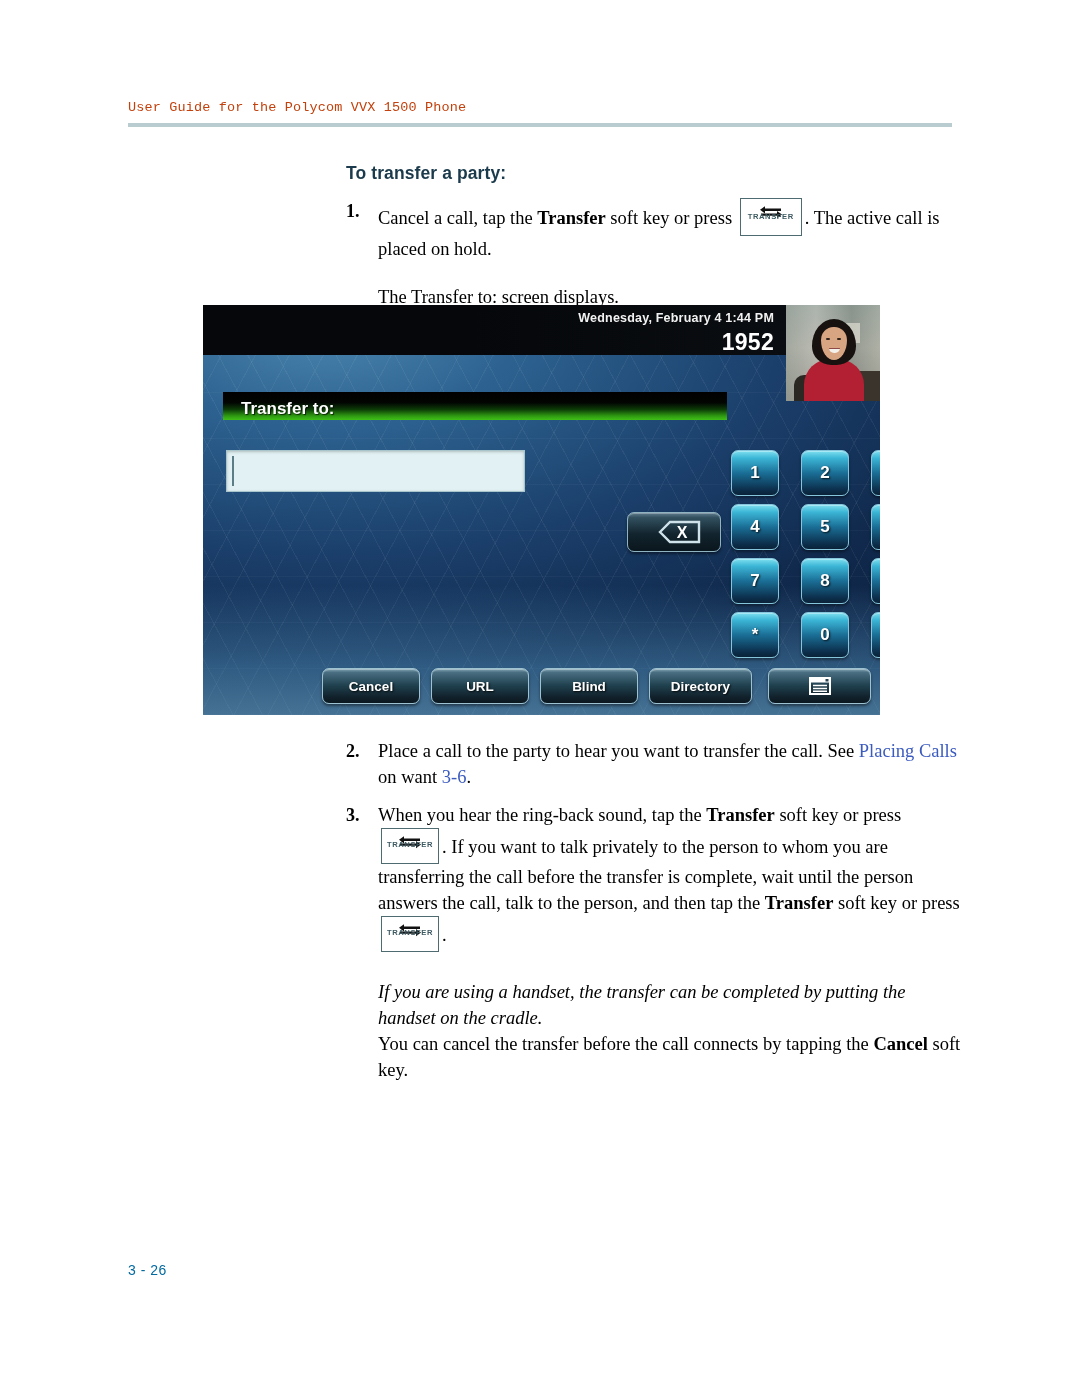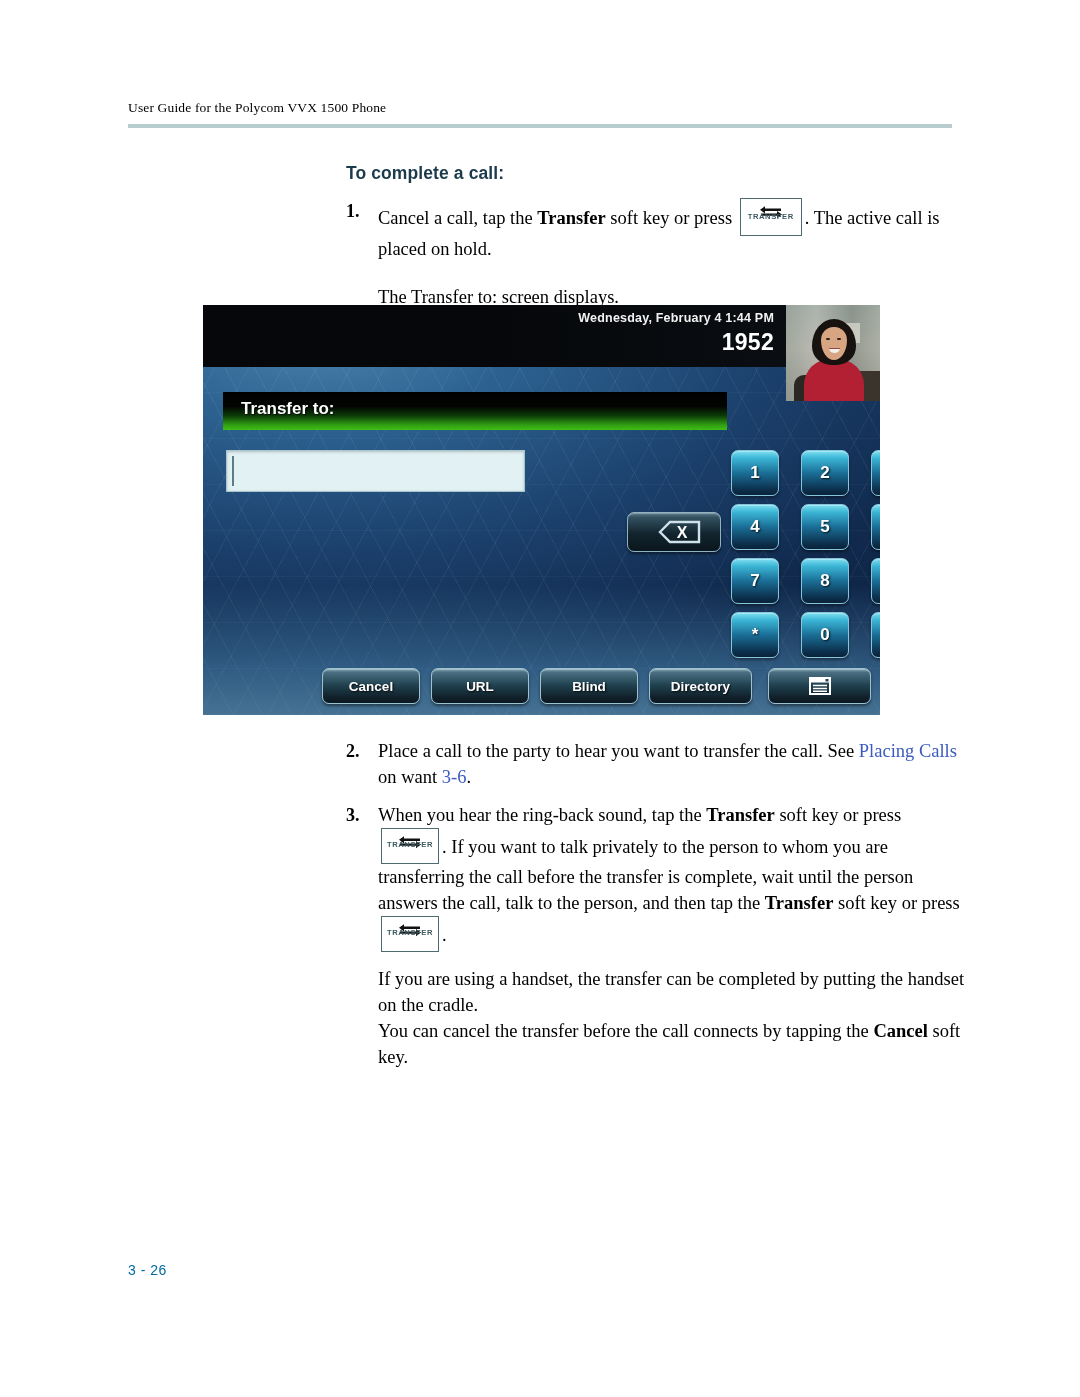--- a/index.html
+++ b/index.html
@@ -17,24 +17,24 @@
   }
 
   
   .page-header {
     position: absolute;
     left: 128px;
     top: 100px;
     width: 824px;
   }
   .page-header .hdr-text {
-    font-family: Liberation Serif, serif;
+    font-family: Liberation Mono, monospace;
     font-size: 13.5px;
     letter-spacing: 0.15px;
-    color: #000000;
+    color: #c2410c;
     white-space: nowrap;
   }
   .page-header .hdr-rule {
     margin-top: 8px;
     height: 4px;
     background: #b9cdd1;
   }
 
   
   .content {
@@ -136,21 +136,21 @@
   .phone-shot .glowbottom {
     position: absolute; left: 0; right: 0; bottom: 0; height: 130px;
     background: linear-gradient(to bottom, rgba(90,160,205,0) 0%, rgba(95,165,210,0.42) 65%, rgba(120,185,220,0.52) 100%);
     pointer-events: none;
   }
 
   
   .statusbar {
     position: absolute;
     left: 0; top: 0;
-    width: 583px; height: 62px;
+    width: 583px; height: 50px;
     background: linear-gradient(to right, #05070a 0%, #05070a 45%, #0a0d11 100%);
   }
   .statusbar .dt {
     position: absolute; right: 12px; top: 6px;
     font-family: "Liberation Sans", sans-serif;
     font-weight: bold;
     font-size: 12.5px;
     color: #f2f2f2;
     letter-spacing: 0.2px;
     white-space: nowrap;
@@ -210,21 +210,21 @@
     position: absolute; left: 8px; top: 70px; width: 22px; height: 30px; background: #2b2722; border-radius: 10px 0 0 0;
   }
   .video-thumb .shoulderR {
     position: absolute; left: 70px; top: 66px; width: 24px; height: 34px; background: #3a342c;
   }
 
   
   .xfer-bar {
     position: absolute;
     left: 20px; top: 87px;
-    width: 504px; height: 38px;
+    width: 504px; height: 28px;
     background: linear-gradient(to bottom, #000000 0%, #020502 38%, #0c3a07 62%, #2f9b12 86%, #3fbf16 100%);
   }
   .xfer-bar .label {
     position: absolute; left: 18px; top: 7px;
     font-family: "Liberation Sans", sans-serif;
     font-weight: bold;
     font-size: 17px;
     color: #ffffff;
     text-shadow: 1px 1px 1px rgba(0,0,0,0.7);
   }
@@ -318,21 +318,21 @@
 </head>
 <body>
 
 <div class="page-header">
   <div class="hdr-text">User Guide for the Polycom VVX 1500 Phone</div>
   <div class="hdr-rule"></div>
 </div>
 
 <div class="content">
 
-  <h2 class="section-title">To complete a call:</h2>
+  <h2 class="section-title">To transfer a party:</h2>
 
   <div class="step">
     <div class="step-num">1.</div>
     <div class="step-body"><span>Cancel a call, tap the </span><b>Transfer</b><span> soft key or press </span><span class="xferkey"><span class="arrows"><svg width="24" height="13" viewBox="0 0 24 13">
               <path d="M22 3.2 H6 V0.8 L1 4.4 L6 8 V5.6 H22 Z" fill="#111" transform="translate(0,-0.6)"></path>
               <path d="M2 9.6 H18 V7.2 L23 10.8 L18 14.4 V12 H2 Z" fill="#111" transform="translate(0,-2.2)"></path>
             </svg></span><span class="lbl">TRANSFER</span></span><span>. The active call is placed on hold.</span></div>
   </div>
 
   <div class="para tight">The Transfer to: screen displays.</div>
@@ -432,18 +432,18 @@
     <div class="step-num">3.</div>
     <div class="step-body"><span>When you hear the ring-back sound, tap the </span><b>Transfer</b><span> soft key or press </span><br><span class="xferkey small"><span class="arrows"><svg width="24" height="13" viewBox="0 0 24 13">
               <path d="M22 3.2 H6 V0.8 L1 4.4 L6 8 V5.6 H22 Z" fill="#111" transform="translate(0,-0.6)"></path>
               <path d="M2 9.6 H18 V7.2 L23 10.8 L18 14.4 V12 H2 Z" fill="#111" transform="translate(0,-2.2)"></path>
             </svg></span><span class="lbl">TRANSFER</span></span><span>. If you want to talk privately to the person to whom you are transferring the call before the transfer is complete, wait until the person answers the call, talk to the person, and then tap the </span><b>Transfer</b><span> soft key or press </span><span class="xferkey small"><span class="arrows"><svg width="24" height="13" viewBox="0 0 24 13">
               <path d="M22 3.2 H6 V0.8 L1 4.4 L6 8 V5.6 H22 Z" fill="#111" transform="translate(0,-0.6)"></path>
               <path d="M2 9.6 H18 V7.2 L23 10.8 L18 14.4 V12 H2 Z" fill="#111" transform="translate(0,-2.2)"></path>
             </svg></span><span class="lbl">TRANSFER</span></span><span>.</span></div>
   </div>
 
-  <div class="para" style="margin-top:14px;">If you are using a handset, the transfer can be completed by putting the handset on the cradle.</div>
+  <div class="para" style="margin-top:27px;font-style:italic;">If you are using a handset, the transfer can be completed by putting the handset on the cradle.</div>
 
   <div class="para"><span>You can cancel the transfer before the call connects by tapping the </span><b>Cancel</b><span> soft key.</span></div>
 </div>
 
 <div class="page-footer">3 - 26</div>
 
 </body></html>

